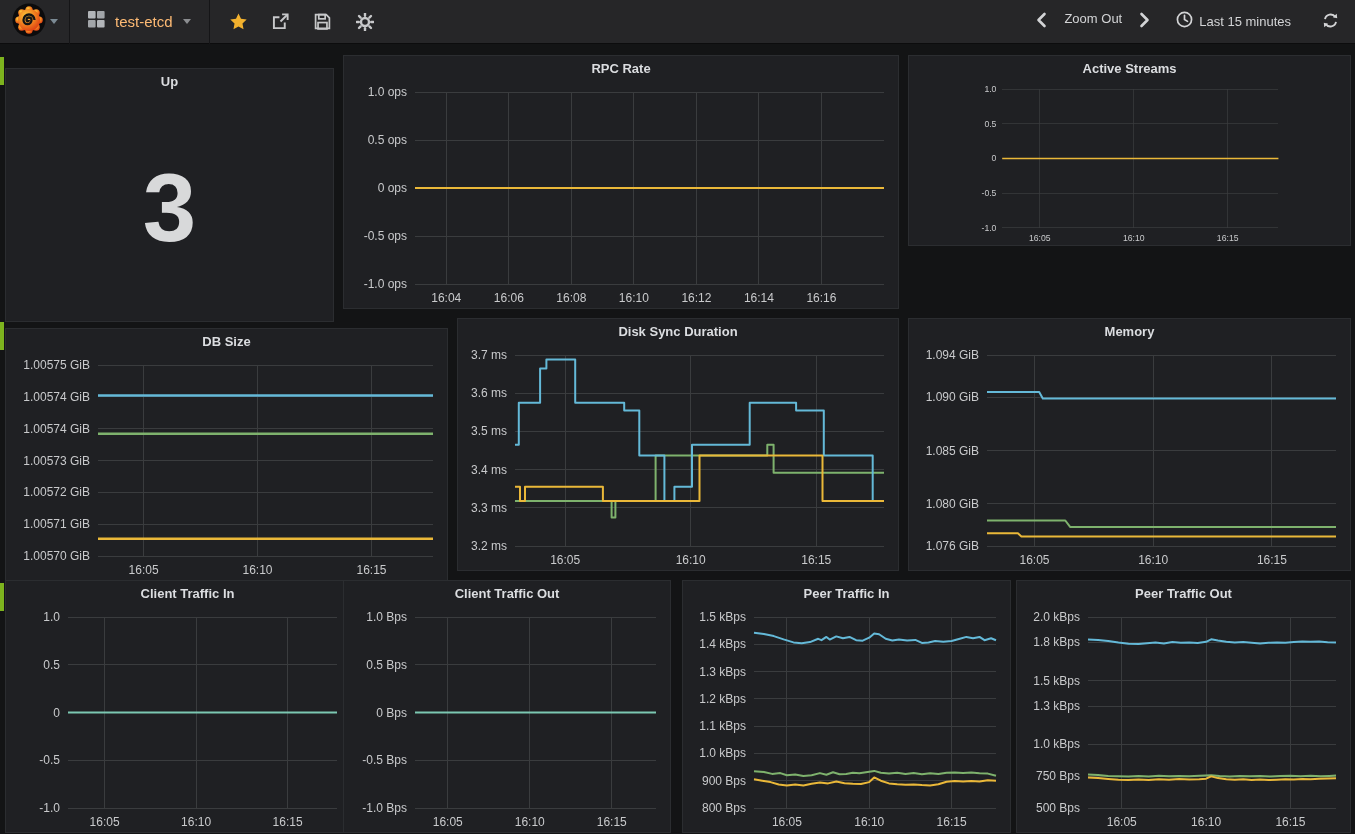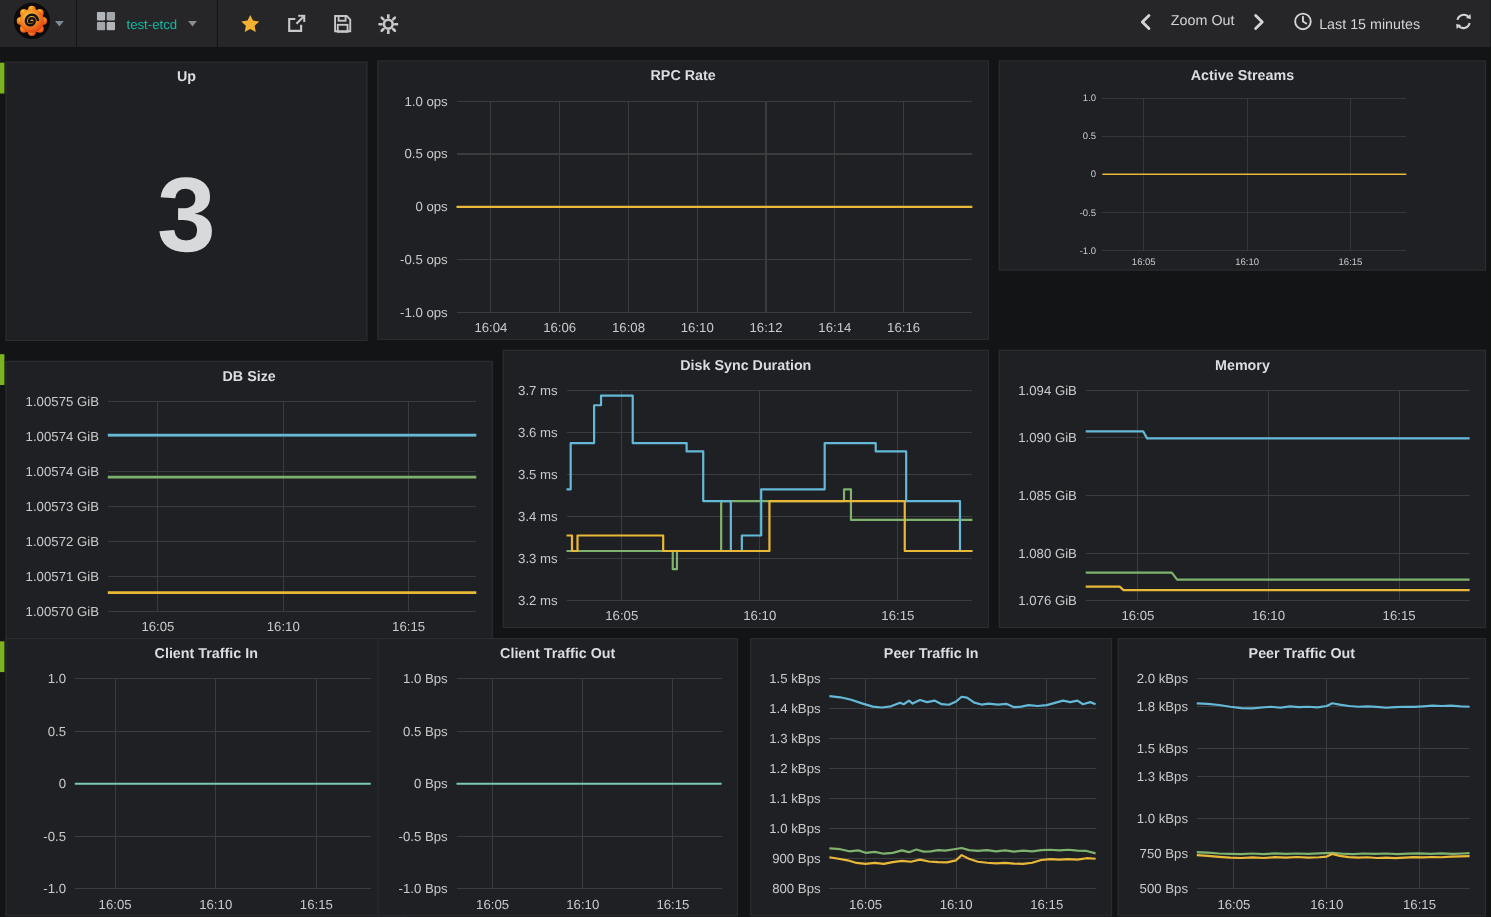--- a/index.html
+++ b/index.html
@@ -7,21 +7,21 @@
               font-family:"Liberation Sans", sans-serif; }
 
   
   .navbar { position:absolute; left:0; top:0; width:1355px; height:44px;
             background:#262628; display:flex; align-items:center;
             border-bottom:1px solid #0c0c0d; }
   .nav-logo-sec { width:70px; height:44px; display:flex; align-items:center;
                   justify-content:center; gap:4px; border-right:1px solid #151517; cursor:pointer; }
   .nav-title-sec { height:44px; display:flex; align-items:center; gap:10px;
                    padding:0 18px; border-right:1px solid #151517; cursor:pointer; }
-  .nav-title { color:#14b8a6; font-size:12px; }
+  .nav-title { color:#fdba74; font-size:15px; }
   .caret { width:0; height:0; border-left:4px solid transparent;
            border-right:4px solid transparent; border-top:5px solid #8b8d90; }
   .caret.blue { border-top-color:#7b8a94; }
   .nav-icons { display:flex; align-items:center; gap:24px; padding-left:20px; }
   .icon-btn { width:18px; height:18px; display:flex; align-items:center;
               justify-content:center; cursor:pointer; }
   .icon-btn svg { display:block; }
   .nav-right { margin-left:auto; display:flex; align-items:flex-start; gap:14px;
                padding-right:16px; }
   .nav-right .lbl { color:#d3d4d6; font-size:13px; cursor:pointer; }
@@ -169,21 +169,21 @@
       </span>
     </div>
   </div>
 </div>
 
 <div class="dash">
   <div class="row-handle" style="top:13px"></div>
   <div class="row-handle" style="top:278px"></div>
   <div class="row-handle" style="top:539px"></div>
 
-  <div class="panel" style="left:5px;top:12px;width:329px;height:254px">
+  <div class="panel" style="left:5px;top:24px;width:329px;height:254px">
     <div class="panel-title">Up</div>
     <div class="big-stat">3</div>
   </div>
   <div class="panel" style="left:343px;top:11px;width:556px;height:254px">
     <div class="panel-title">RPC Rate</div>
     <svg class="graph-svg" viewBox="0 0 554 226">
         <line x1="102.26666666666667" y1="10" x2="102.26666666666667" y2="202" stroke="#3a3c3e" stroke-width="1" shape-rendering="crispEdges"></line>
         <text x="102.26666666666667" y="220" text-anchor="middle" class="tick-label">16:04</text>
         <line x1="164.8" y1="10" x2="164.8" y2="202" stroke="#3a3c3e" stroke-width="1" shape-rendering="crispEdges"></line>
         <text x="164.8" y="220" text-anchor="middle" class="tick-label">16:06</text>

